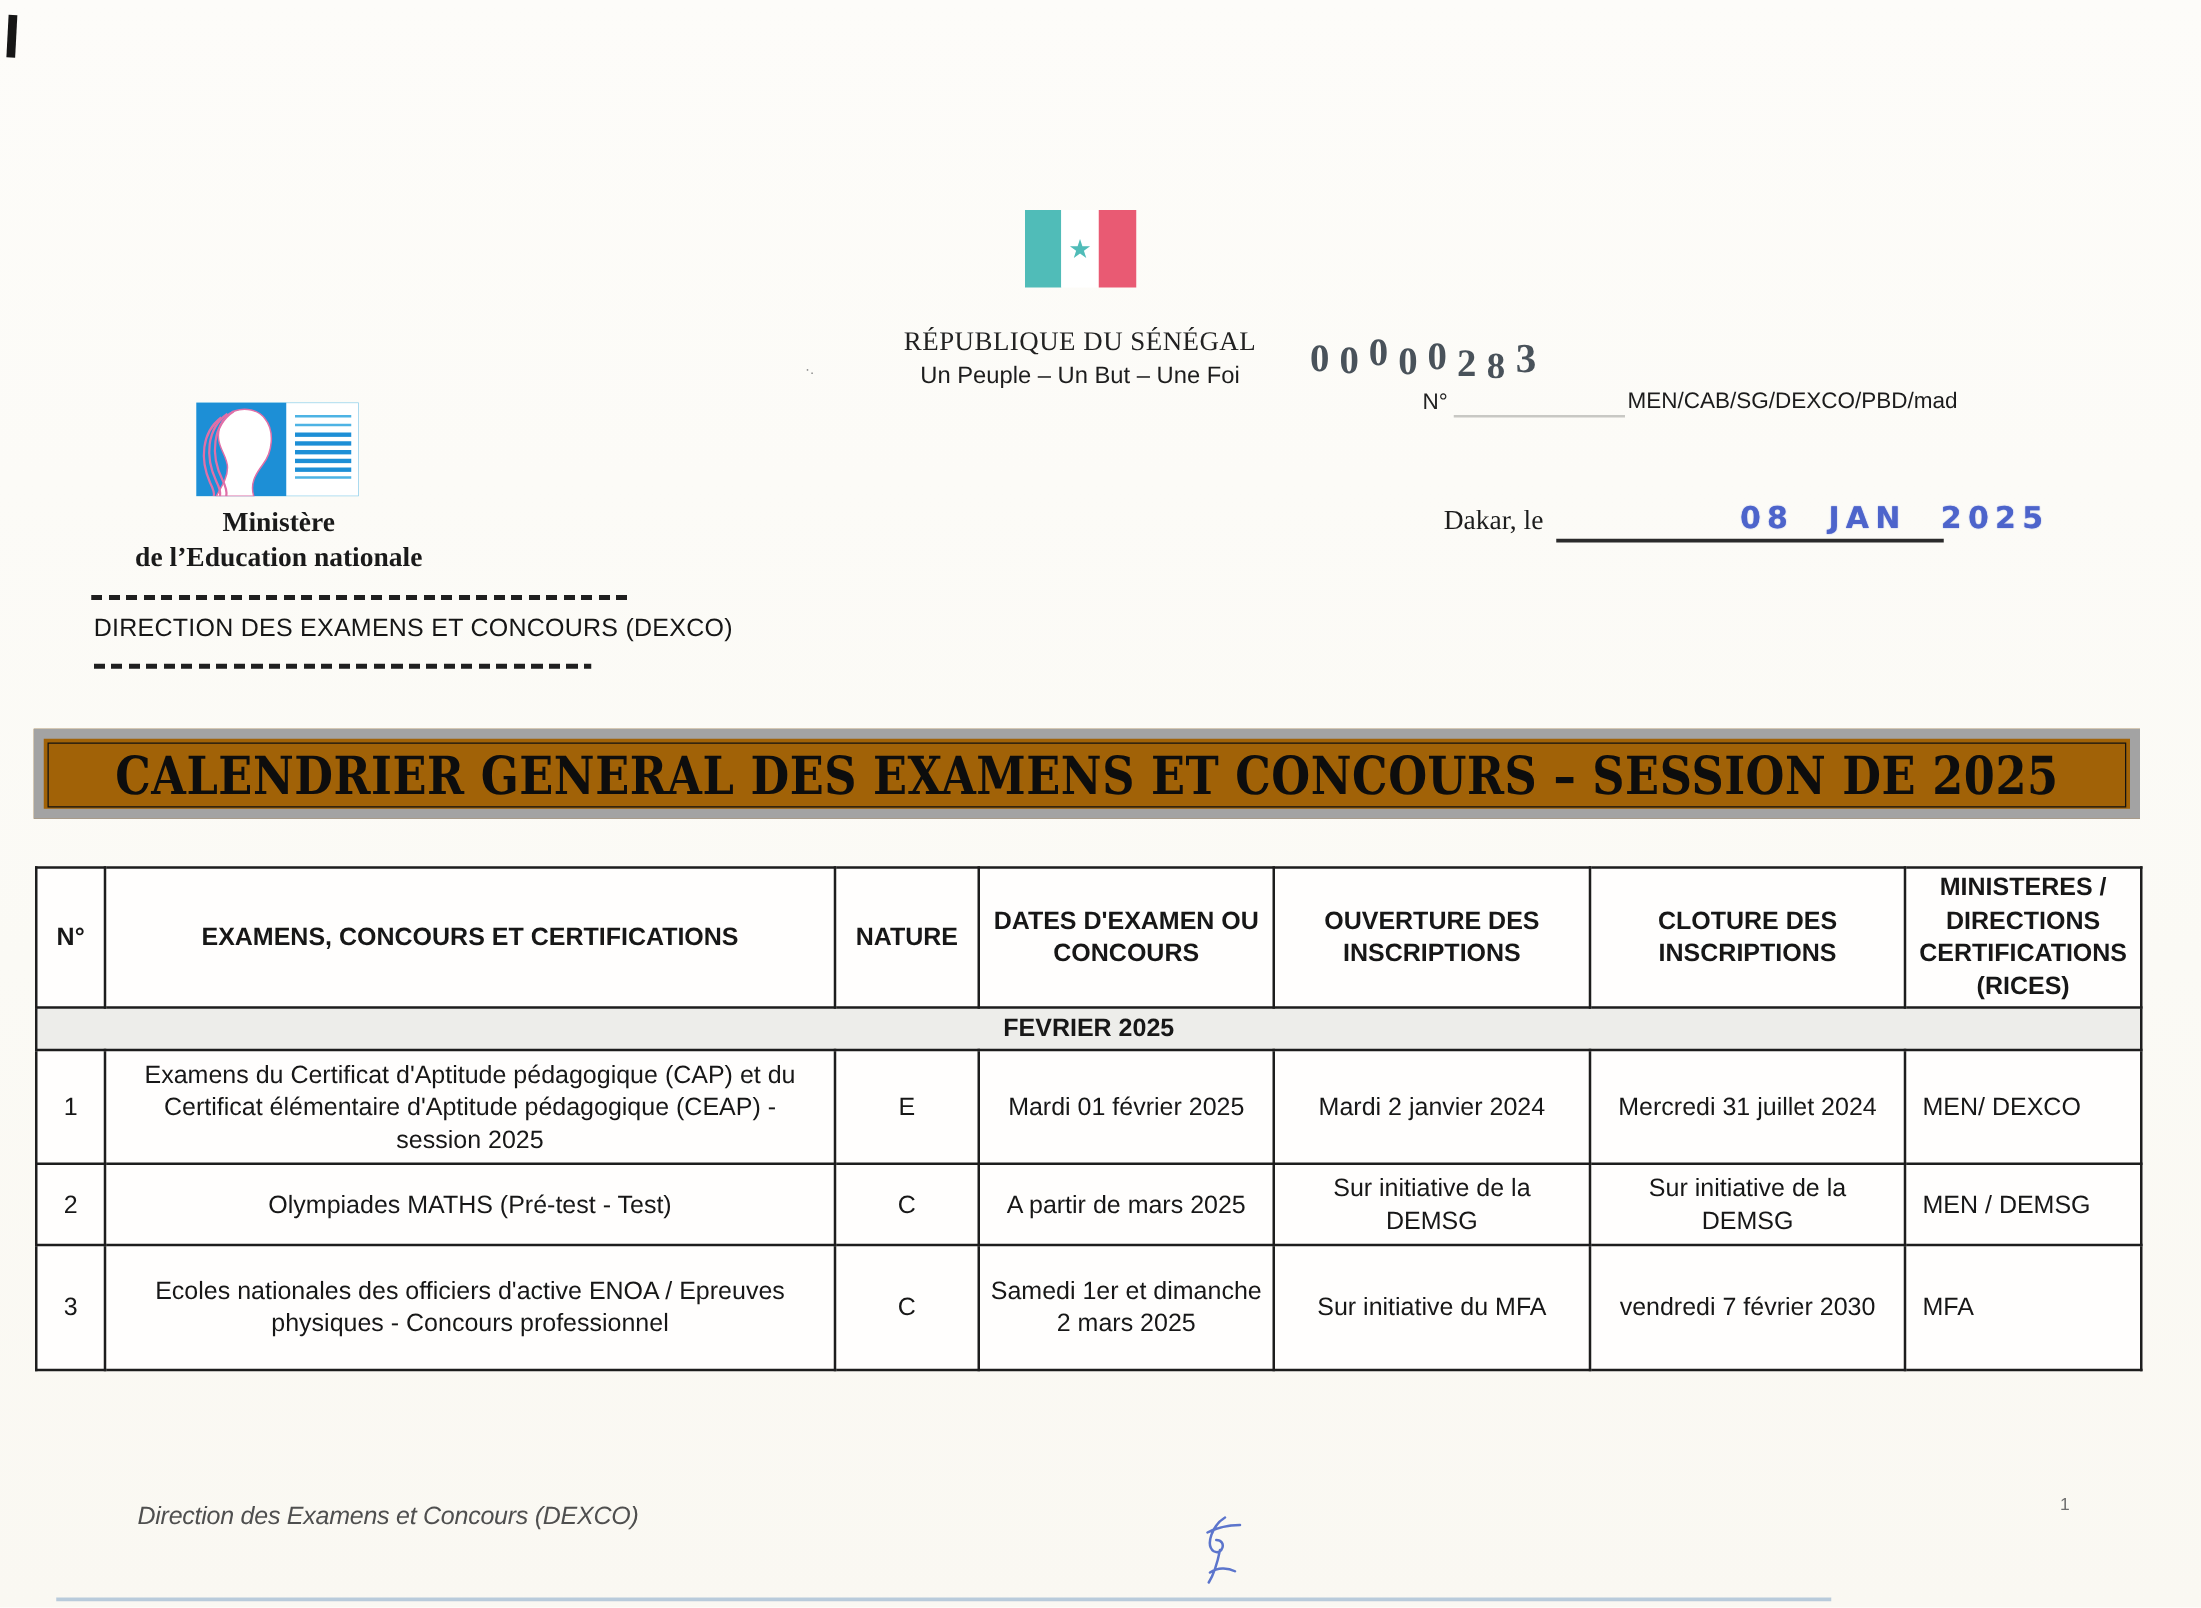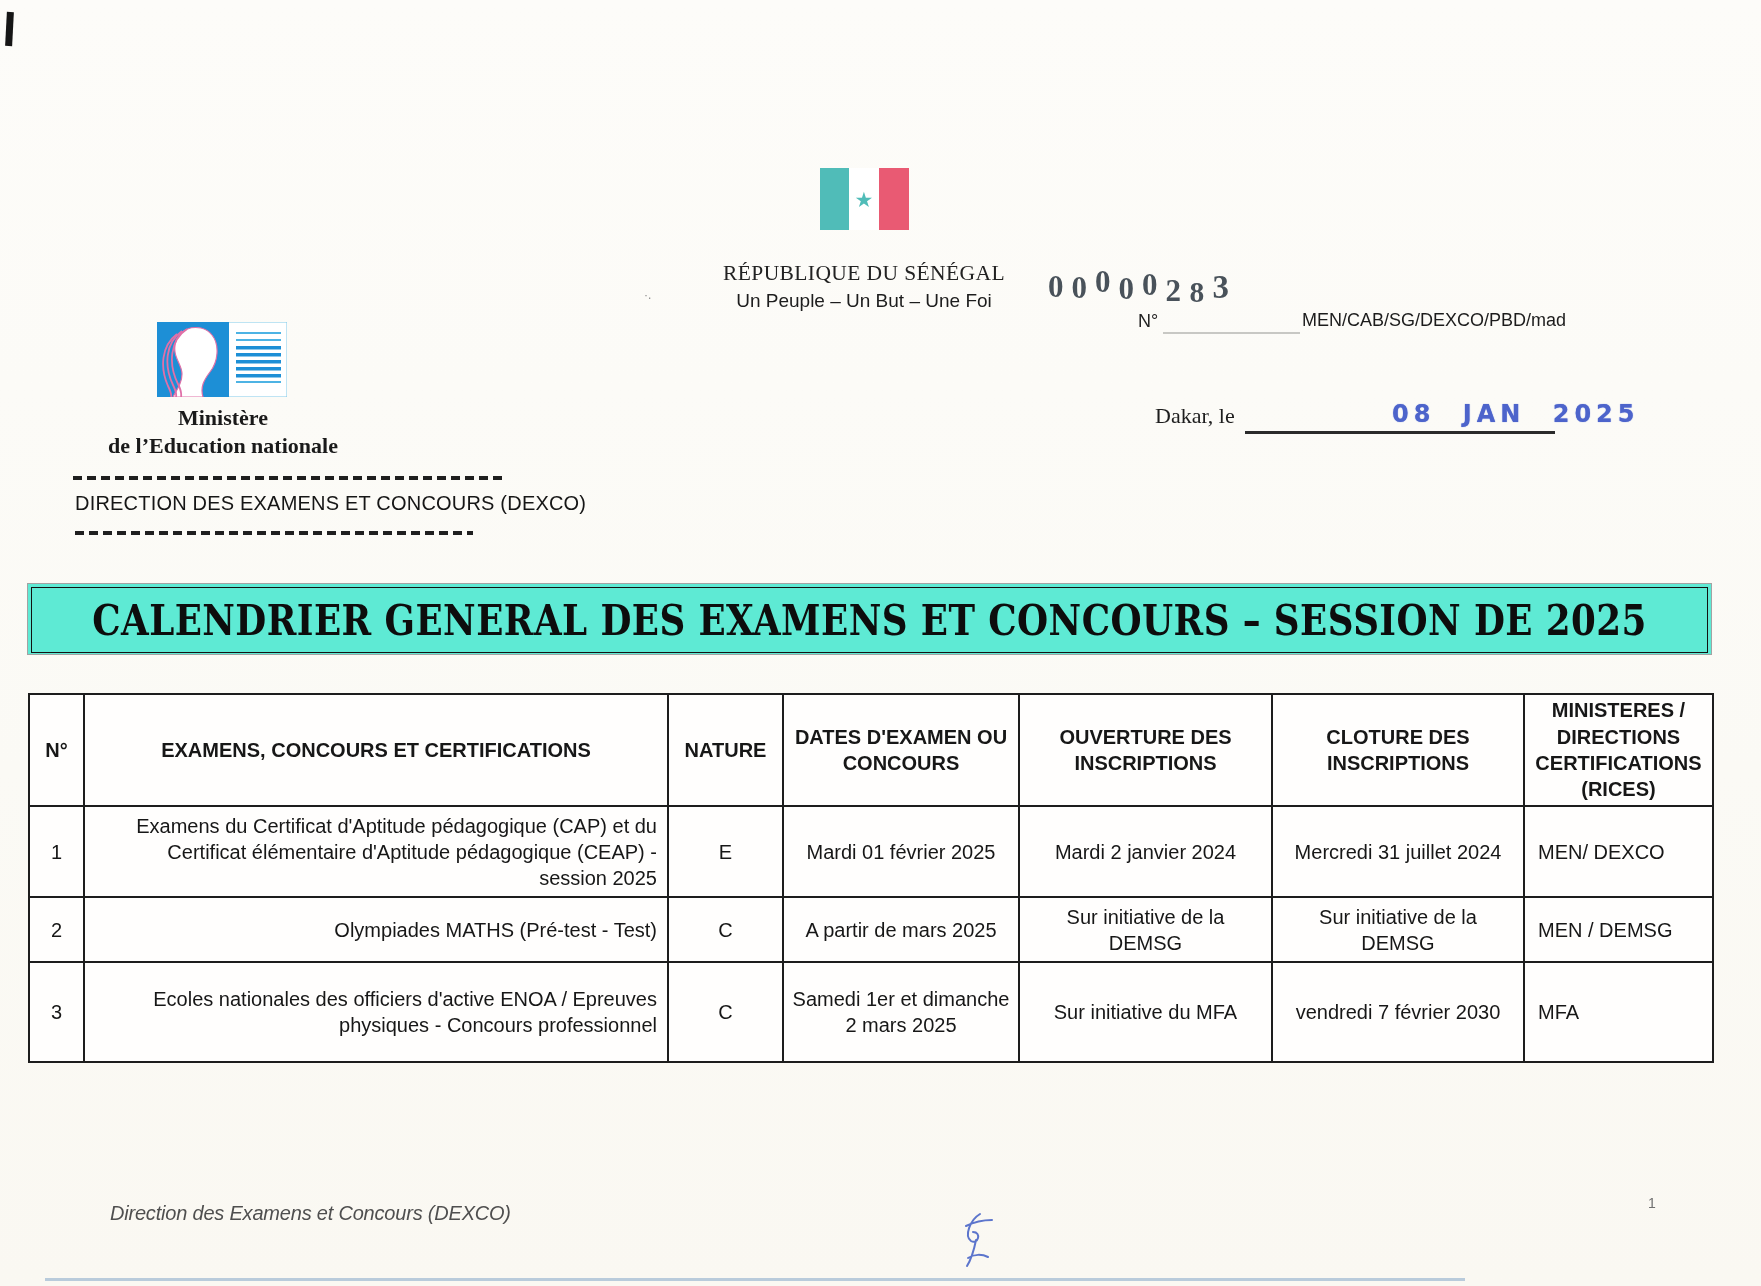--- a/index.html
+++ b/index.html
@@ -50,35 +50,35 @@
 
   
   .ministry-logo{left:157px;top:322px;width:130px;height:75px;}
   .ministry-name{left:73px;top:404px;width:300px;text-align:center;font-family:"Liberation Serif",serif;font-weight:bold;font-size:22px;line-height:1.25;color:#1a1a1a;}
   .dashline{height:4px;background:repeating-linear-gradient(90deg,#1f1f1f 0 9px,transparent 9px 14px);}
   .dash1{left:73px;top:476px;width:432px;}
   .direction-label{left:75px;top:492px;font-size:20px;color:#161616;letter-spacing:.2px;white-space:nowrap;}
   .dash2{left:75px;top:531px;width:398px;}
 
   
-  .banner{left:27px;top:583px;width:1685px;height:72px;border:1px solid #a3a3a3;padding:3px;box-sizing:border-box;background:#5eead4;}
+  .banner{left:27px;top:583px;width:1685px;height:72px;border:8px solid #a3a3a3;padding:3px;box-sizing:border-box;background:#a16207;}
   .banner-inner{border:1.5px solid #121212;height:100%;display:flex;align-items:center;justify-content:center;}
   .banner-text{font-family:"DejaVu Serif",serif;font-weight:bold;font-size:42px;letter-spacing:.5px;white-space:nowrap;display:inline-block;transform:scaleX(.85);color:#0d0d0d;}
 
   
   .cal-table{left:28px;top:693px;}
   table{table-layout:fixed;border-collapse:collapse;width:1684px;background:#fffefd;}
   th,td{border:2px solid #1d1d1d;font-size:20px;color:#171717;overflow:hidden;}
   thead tr{height:112px;}
   th{font-weight:bold;text-align:center;vertical-align:middle;line-height:1.32;padding:2px 6px;}
   .section-row{height:34px;background:#ededea;}
   .section-row td{font-weight:bold;text-align:center;vertical-align:middle;font-size:20px;}
   td{vertical-align:middle;line-height:1.3;}
   .c-num,.c-nat{text-align:center;}
-  .c-exam{text-align:right;padding:3px 10px;}
+  .c-exam{text-align:center;padding:3px 10px;}
   .c-date{text-align:center;padding:2px 8px;}
   .c-org{text-align:left;padding-left:13px;}
   .row-1{height:91px;}
   .row-2{height:65px;}
   .row-3{height:100px;}
 
   
   .footer-left{left:110px;top:1202px;font-style:italic;font-size:20px;color:#4f4f4f;letter-spacing:-.2px;}
   .page-number{left:1648px;top:1195px;font-size:14px;color:#6f6f6f;}
   .paraph{left:958px;top:1210px;width:40px;height:60px;}
@@ -157,20 +157,23 @@
       <th>N°</th>
       <th>EXAMENS, CONCOURS ET CERTIFICATIONS</th>
       <th>NATURE</th>
       <th>DATES D'EXAMEN OU CONCOURS</th>
       <th>OUVERTURE DES INSCRIPTIONS</th>
       <th>CLOTURE DES INSCRIPTIONS</th>
       <th>MINISTERES / DIRECTIONS CERTIFICATIONS (RICES)</th>
     </tr>
   </thead>
   <tbody>
+    <tr class="section-row">
+      <td colspan="7">FEVRIER 2025</td>
+    </tr>
     <tr class="row-1">
       <td class="c-num">1</td>
       <td class="c-exam">Examens du Certificat d'Aptitude pédagogique (CAP) et du Certificat élémentaire d'Aptitude pédagogique (CEAP) - session 2025</td>
       <td class="c-nat">E</td>
       <td class="c-date">Mardi 01 février 2025</td>
       <td class="c-date">Mardi 2 janvier 2024</td>
       <td class="c-date">Mercredi 31 juillet 2024</td>
       <td class="c-org">MEN/ DEXCO</td>
     </tr>
     <tr class="row-2">

